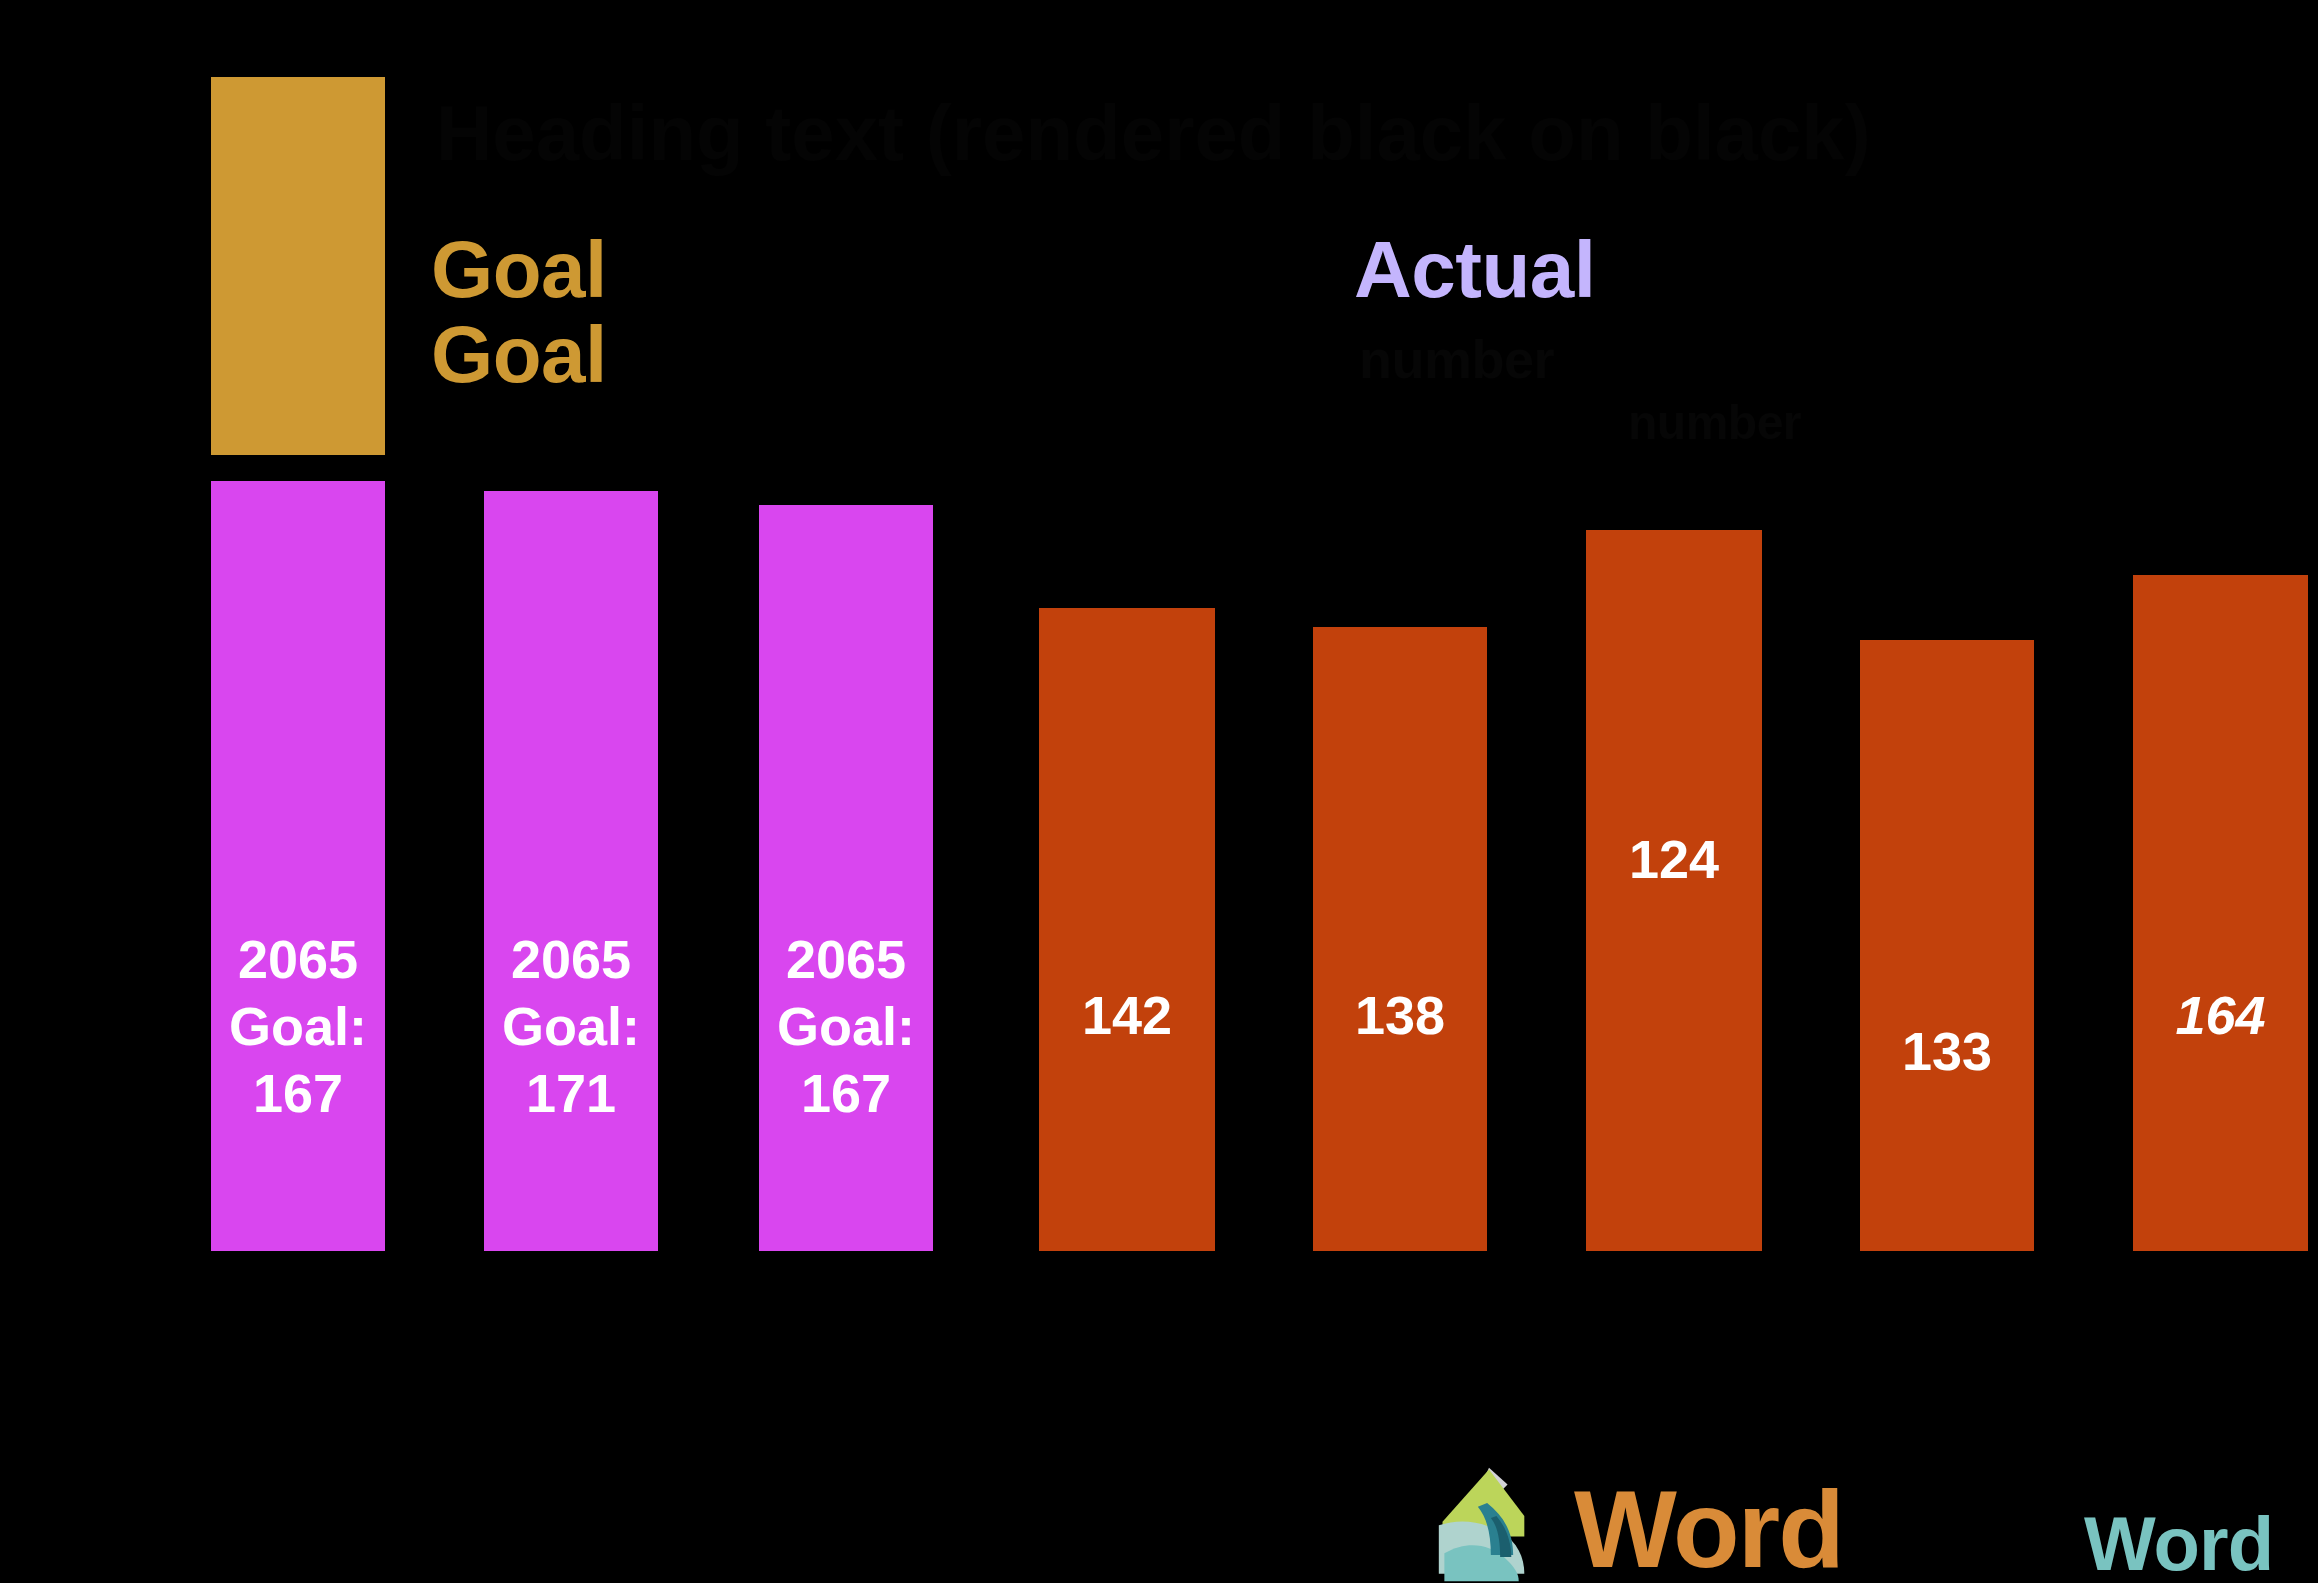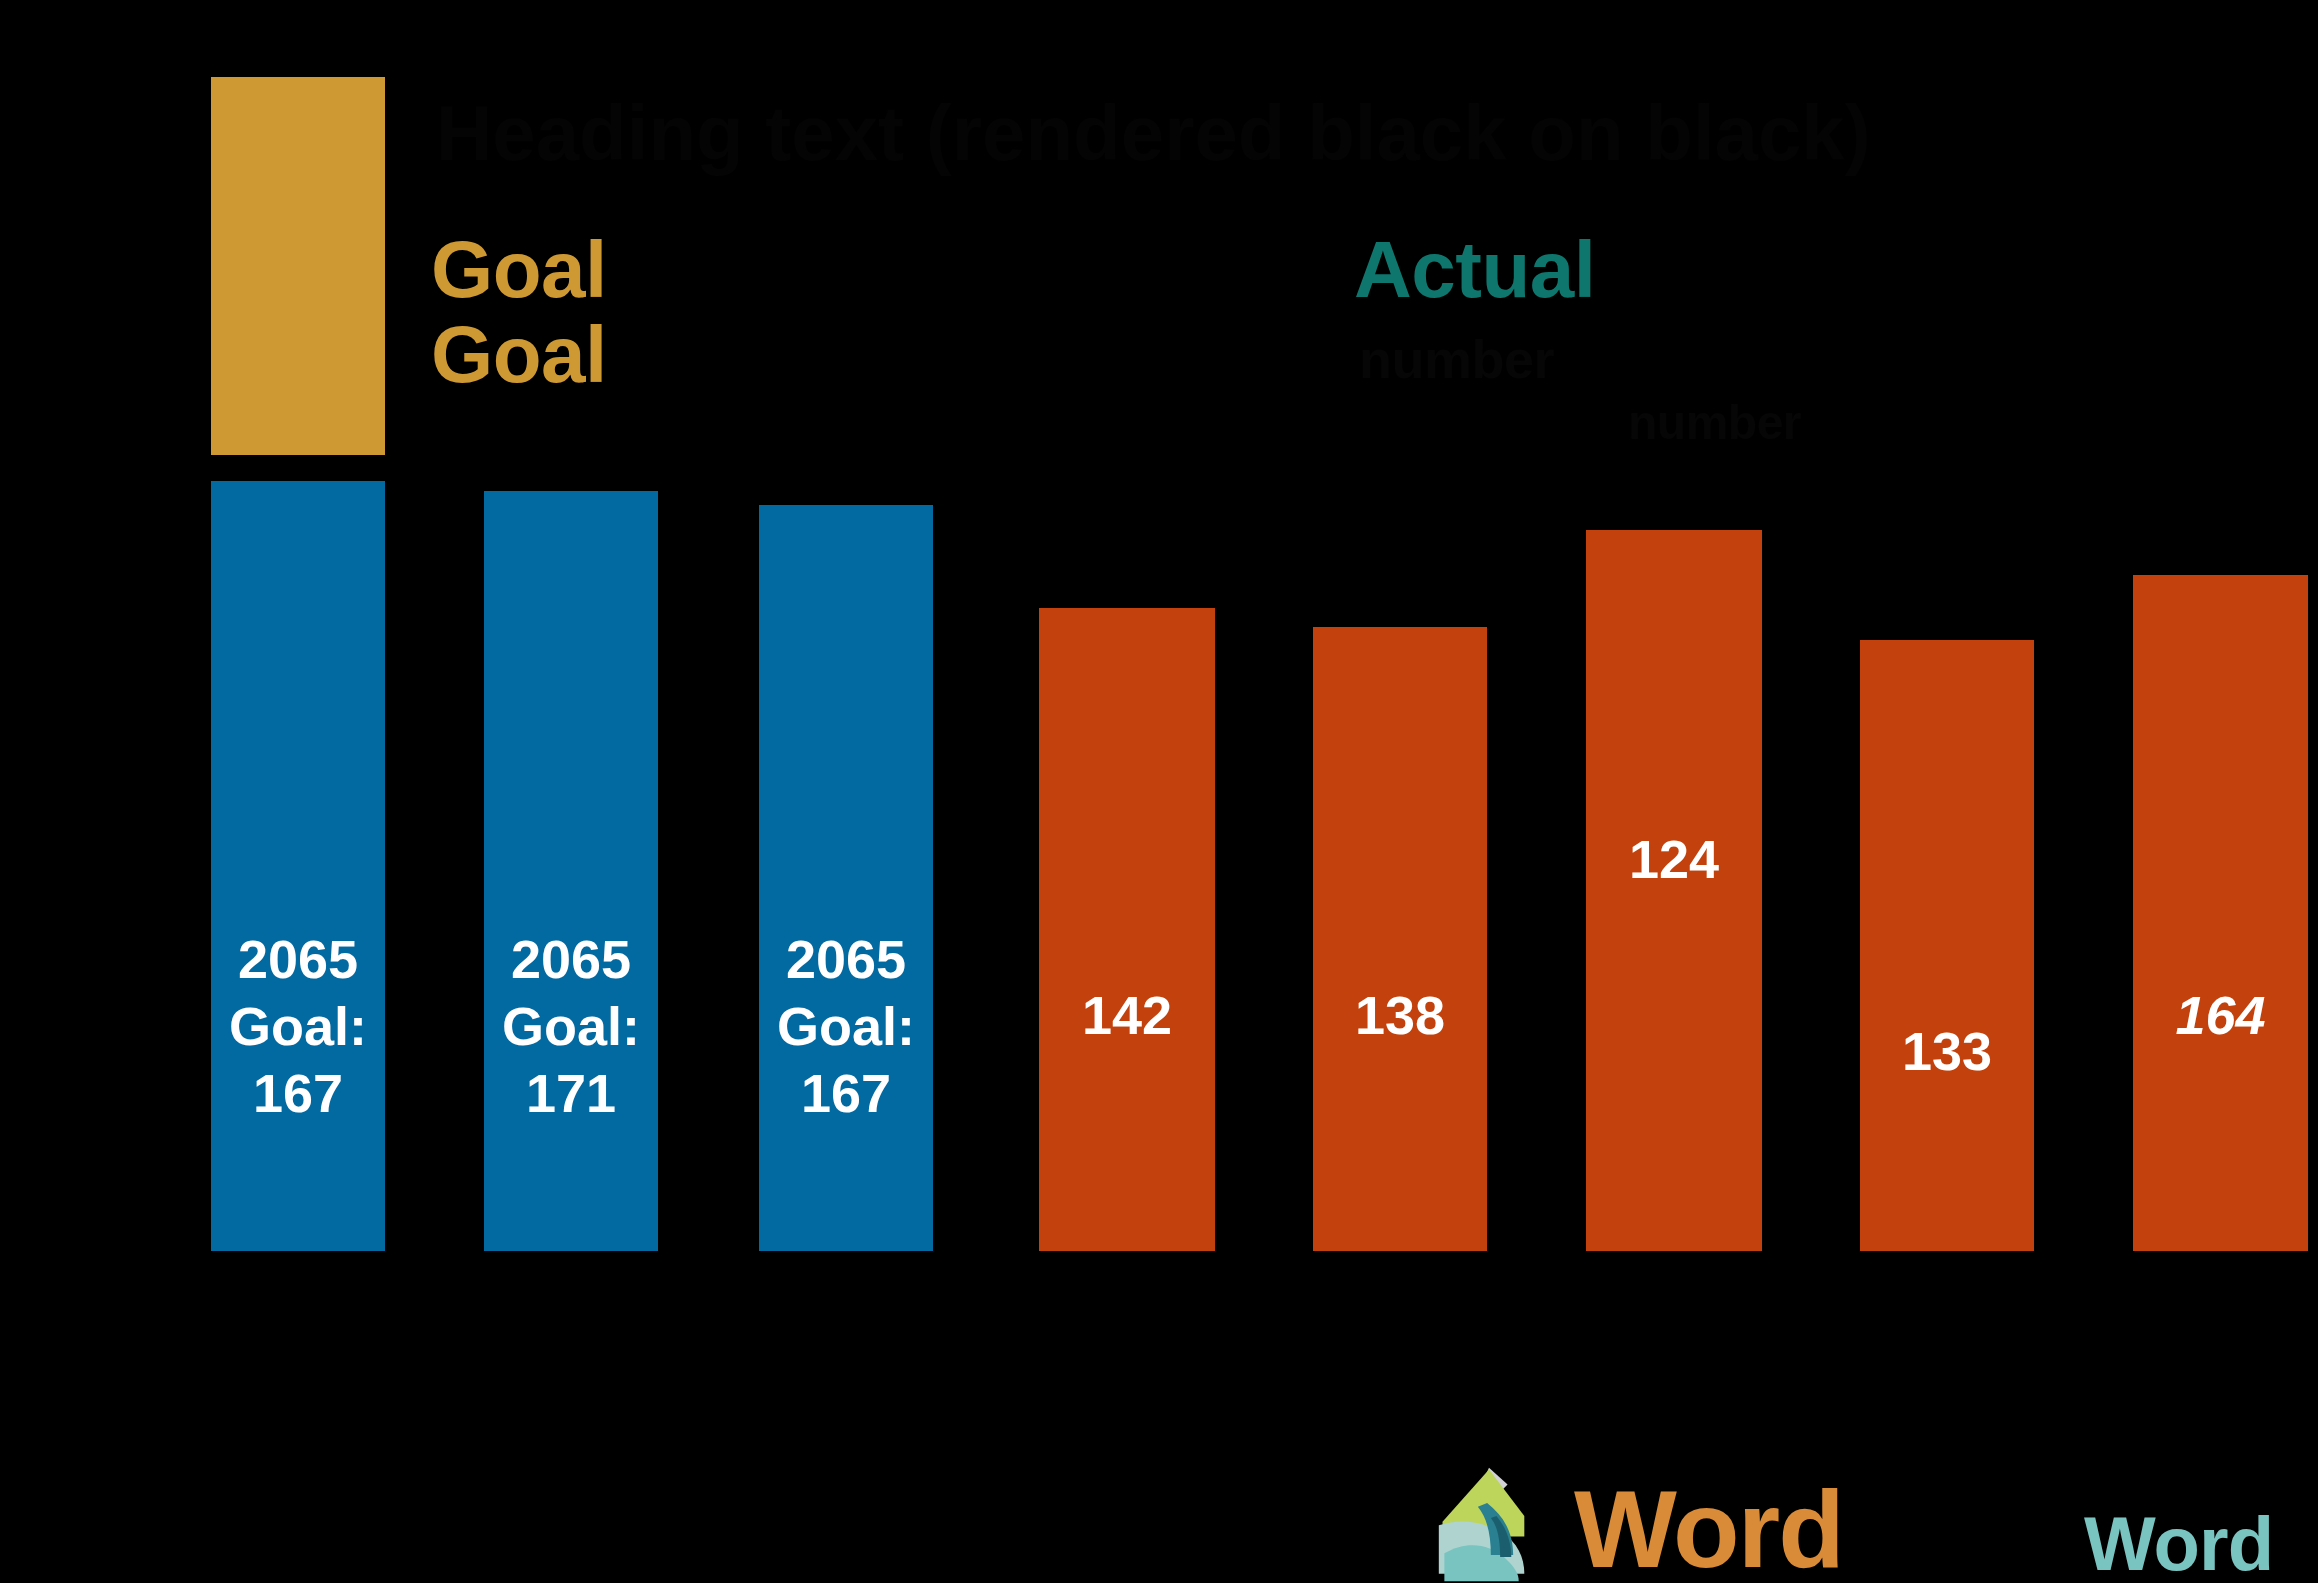--- a/index.html
+++ b/index.html
@@ -33,21 +33,21 @@
     line-height:1;
   }
   #title-gold-1 {
     left:0px; top:0px;
     font-size:80px;
     color:#CE9933;
   }
   #title-blue-1 {
     left:923px; top:0px;
     font-size:80px;
-    color:#0f766e;
+    color:#c4b5fd;
   }
   #title-gold-2 {
     left:0px; top:85px;
     font-size:80px;
     color:#CE9933;
   }
   #subtitle-dark {
     left:928px; top:102px;
     font-size:54px;
     color:#060606;
@@ -78,21 +78,21 @@
     position:absolute;
     left:0;
     top:0;
     width:2319px;
     height:1583px;
   }
   .bar {
     position:absolute;
     bottom:332px;             
   }
-  .bar-gold  { background:#0369a1; }
+  .bar-gold  { background:#d946ef; }
   .bar-blue  { background:#c2410c; }
 
   
   .bar-stub {
     position:absolute;
     background:#CE9933;
   }
 
   .bar-label {
     position:absolute;

